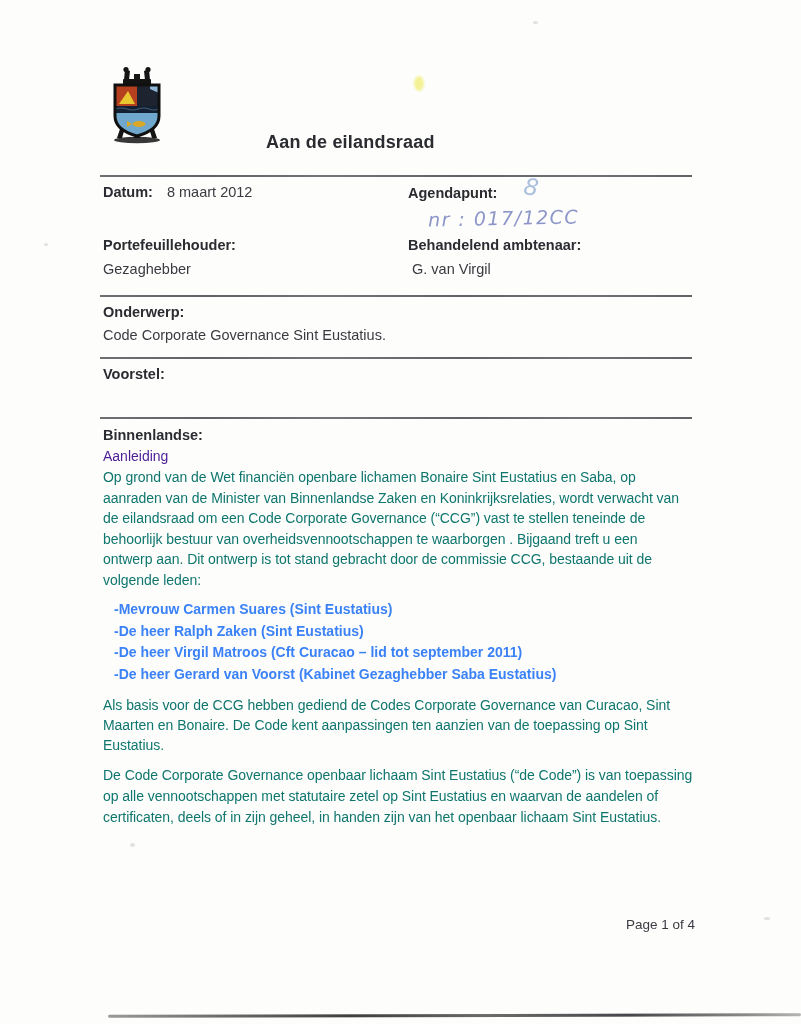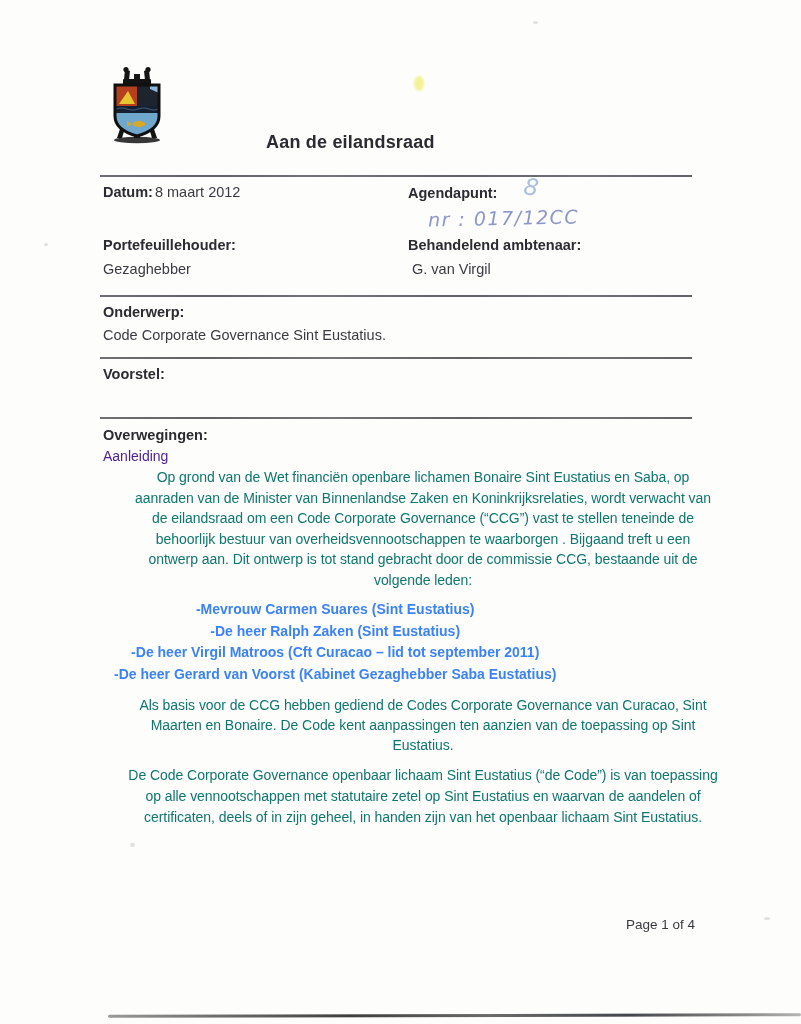--- a/index.html
+++ b/index.html
@@ -3,21 +3,20 @@
 <meta charset="utf-8">
 <style>
   html,body{margin:0;padding:0;background:#ffffff;}
   .page{
     position:relative;
     width:801px;height:1024px;
     background:#fdfdfc;
     overflow:hidden;
     font-family:"Liberation Sans","DejaVu Sans",sans-serif;
     color:#34353b;
-    text-align:center;
   }
   
   .logo{position:absolute;left:106px;top:66px;width:62px;height:80px;}
   .doc-title{
     position:absolute;left:266px;top:132px;
     font-size:18px;font-weight:bold;color:#2b2c31;letter-spacing:.2px;
   }
   .yellow-mark{
     position:absolute;left:414px;top:76px;width:10px;height:15px;
     border-radius:50%;filter:blur(1.2px);opacity:.8;
@@ -29,21 +28,21 @@
     opacity:.88;
   }
   .rule-1{top:175px;}
   .rule-2{top:295px;}
   .rule-3{top:357px;}
   .rule-4{top:417px;}
   
   .label{font-weight:bold;font-size:14.5px;color:#2b2c31;}
   .value{font-size:14.5px;color:#3a3b41;}
   .pos{position:absolute;}
-  .datum-row{left:103px;top:184px;display:flex;gap:2px;}
+  .datum-row{left:103px;top:184px;display:flex;gap:14px;}
   .agendapunt{left:408px;top:184px;}
   .hand-8{
     left:524px;top:174px;
     font-size:23px;color:#a9bfdc;font-style:italic;
     transform:rotate(9deg);
     font-family:"DejaVu Sans",sans-serif;
   }
   .hand-nr{
     left:428px;top:207px;
     font-size:19px;color:#8d96c9;font-style:italic;letter-spacing:1.5px;
@@ -137,21 +136,21 @@
   <div class="pos pf-label label">Portefeuillehouder:</div>
   <div class="pos pf-value value">Gezaghebber</div>
   <div class="pos ba-label label">Behandelend ambtenaar:</div>
   <div class="pos ba-value value">G. van Virgil</div>
 
   <div class="pos ond-label label">Onderwerp:</div>
   <div class="pos ond-value value">Code Corporate Governance Sint Eustatius.</div>
 
   <div class="pos vst-label label">Voorstel:</div>
 
-  <div class="pos ovw-label label">Overwegingen:</div>
+  <div class="pos ovw-label label">Binnenlandse:</div>
   <div class="pos subheading">Aanleiding</div>
 
   <div class="pos body-text p-aanleiding">Op grond van de Wet financiën openbare lichamen Bonaire Sint Eustatius en Saba,  op
 aanraden van de Minister van Binnenlandse Zaken en Koninkrijksrelaties, wordt verwacht van
 de eilandsraad om een Code Corporate Governance (“CCG”) vast te stellen teneinde de
 behoorlijk bestuur van overheidsvennootschappen te waarborgen . Bijgaand treft u een
 ontwerp aan. Dit ontwerp is tot stand gebracht door de commissie CCG, bestaande uit de
 volgende leden:</div>
 
   <div class="pos members">

